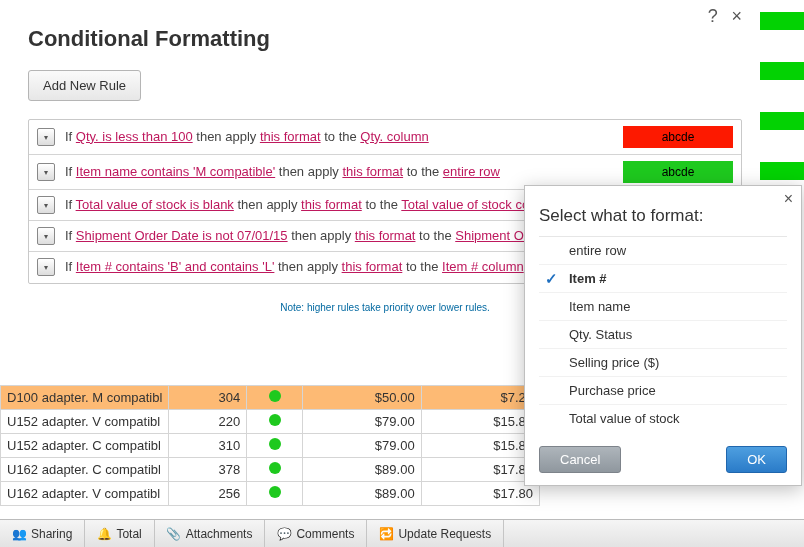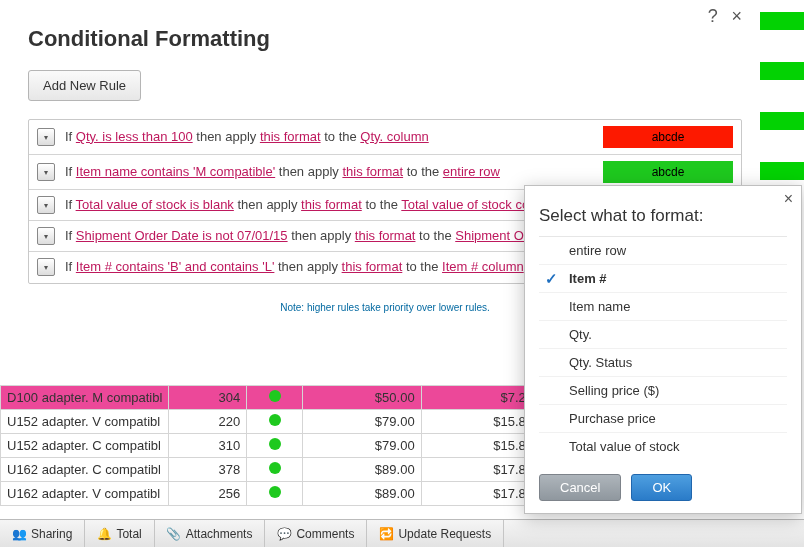--- a/index.html
+++ b/index.html
@@ -12,32 +12,32 @@
   .dlg-title { font-size: 22px; font-weight: bold; color: #333; margin-top: 14px; margin-bottom: 18px; }
 
   .add-btn { background: linear-gradient(#fafafa,#e7e7e7); border: 1px solid #b5b5b5; border-radius: 3px; padding: 7px 14px; font-size: 13px; color: #333; cursor: pointer; margin-bottom: 18px; }
 
   .rules-box { border: 1px solid #c9c9c9; border-radius: 2px; }
   .rule-row { display: flex; align-items: center; border-bottom: 1px solid #d4d4d4; padding: 6px 8px; gap: 10px; font-size: 13px; color:#444;}
   .rule-row:last-child { border-bottom: none; }
   .rule-handle { width: 18px; height: 18px; border: 1px solid #888; background: linear-gradient(#fff,#ddd); border-radius:2px; display:flex; align-items:center; justify-content:center; font-size:8px; color:#555; }
   .rule-text { flex: 1; line-height: 1.4; }
   .rule-text a { color: #be185d; text-decoration: underline; cursor: pointer; }
-  .swatch { width: 130px; height: 22px; display:flex; align-items:center; justify-content:center; font-size:12px; color:#000; }
+  .swatch { width: 110px; height: 22px; display:flex; align-items:center; justify-content:center; font-size:12px; color:#000; }
   .swatch.red { background:#fd1900; }
   .swatch.green { background:#1ec91e; }
 
   .note { margin-top: 18px; font-size: 10px; color: #0369a1; text-align: center; }
 
   
   .sheet { position:absolute; left:0; top:385px; width:804px; }
   .sheet table { width: 540px; border-collapse: collapse; font-size:13px; }
   .sheet th, .sheet td { border:1px solid #d5d5d5; padding:4px 6px; text-align:right; white-space:nowrap; overflow:hidden; }
   .sheet td:first-child, .sheet th:first-child { text-align:left; width:150px; }
-  .sheet tr.hilite td { background:#ec4899; }
+  .sheet tr.hilite td { background:#fdba74; }
   .dot { width:12px; height:12px; background:#1ec91e; border-radius:50%; display:inline-block; margin:0 auto;}
   .sheet td:nth-child(3){ text-align:center;}
 
   
   .greenbars { position:absolute; right:0; top:0; width:44px; }
   .greenbars div { height:18px; background:#03d203; margin-bottom:32px; }
   .greenbars div:first-child { margin-top:12px; }
 
   
   .footer { position:absolute; left:0; bottom:0; width:804px; height:28px; background:linear-gradient(#f5f5f5,#e3e3e3); border-top:1px solid #bbb; display:flex; align-items:center; font-size:12px; color:#333; }
@@ -46,21 +46,21 @@
 
   
   .popup { position:absolute; right:2px; top:185px; width:278px; background:#fff; border:1px solid #bfbfbf; box-shadow:0 4px 18px rgba(0,0,0,.25); padding: 14px 14px 12px 14px; }
   .popup .close { position:absolute; right:8px; top:4px; font-size:16px; color:#555; cursor:pointer;}
   .popup-label { font-size:17px; color:#333; margin-bottom:10px; margin-top:6px;}
   .opt-list { border-top:1px solid #e6e6e6; }
   .opt { padding:6px 4px 6px 30px; font-size:13px; color:#333; border-bottom:1px solid #f1f1f1; position:relative; cursor:pointer;}
   .opt:last-child{border-bottom:none;}
   .opt.selected { font-weight:bold; }
   .opt.selected::before { content:"✓"; position:absolute; left:6px; top:5px; color:#1f6fbf; font-size:15px; font-weight:bold;}
-  .popup-btns { display:flex; justify-content:flex-start; gap:10px; margin-top:14px;}
+  .popup-btns { display:flex; justify-content:space-between; gap:10px; margin-top:14px;}
   .btn { padding:5px 20px; font-size:13px; border-radius:3px; border:1px solid #999; cursor:pointer;}
   .btn-cancel{ background:linear-gradient(#aeb5bb,#8f979e); color:#fff; border-color:#7d838a;}
   .btn-ok{ background:linear-gradient(#4e9fe0,#2a7bc8); color:#fff; border-color:#2066ad;}
 </style>
 </head>
 <body>
 
 <div class="greenbars">
   <div></div>
     <div></div>
@@ -174,21 +174,20 @@
     </div>
 </div>
 
 <div class="popup">
   <span class="close">×</span>
   <div class="popup-label">Select what to format:</div>
   <div class="opt-list">
     <div class="opt">entire row</div>
     <div class="opt selected">Item #</div>
     <div class="opt">Item name</div>
-    <div class="opt">Qty.</div>
     <div class="opt">Qty. Status</div>
     <div class="opt">Selling price ($)</div>
     <div class="opt">Purchase price</div>
     <div class="opt">Total value of stock</div>
   </div>
   <div class="popup-btns">
     <button class="btn btn-cancel">Cancel</button>
     <button class="btn btn-ok">OK</button>
   </div>
 </div>

